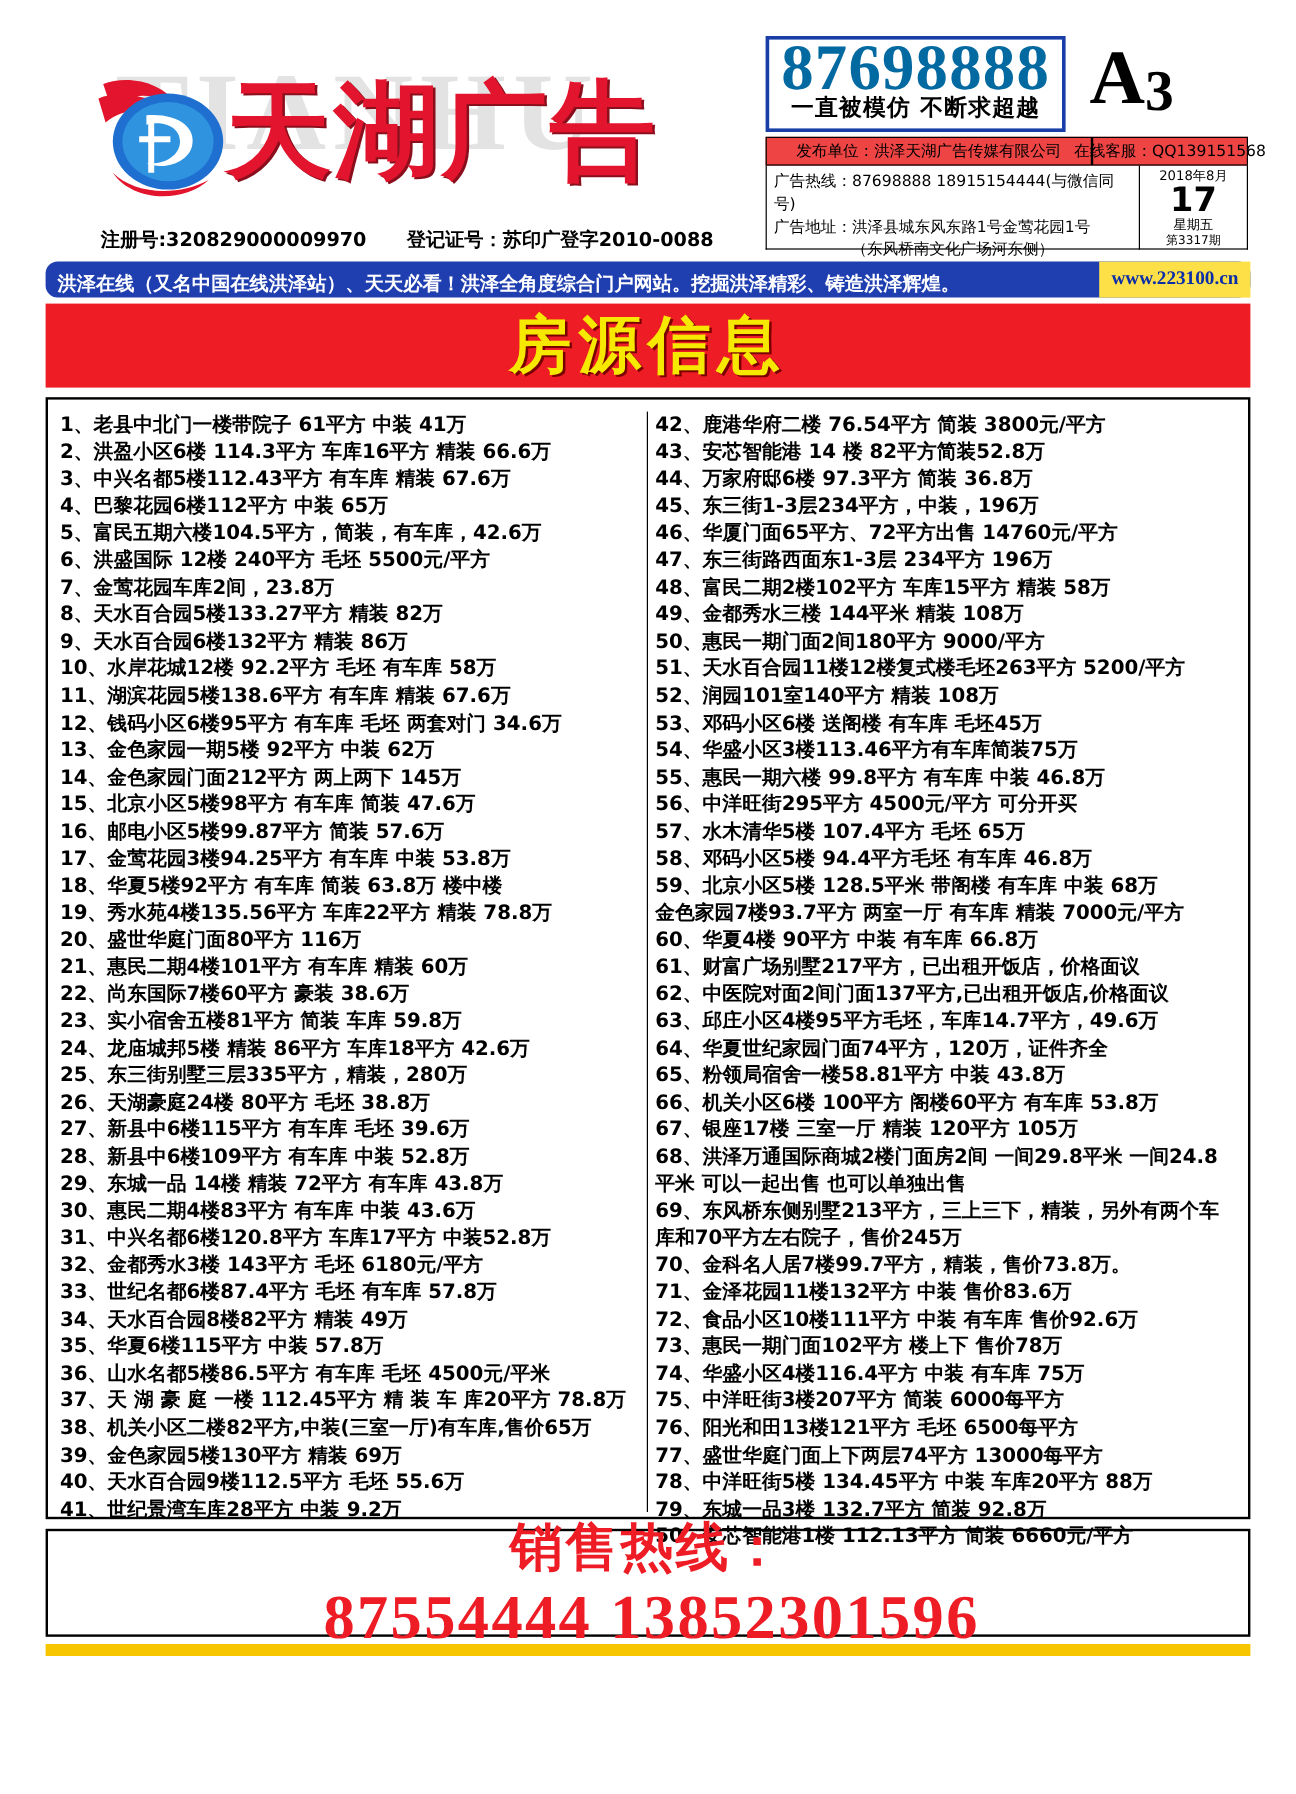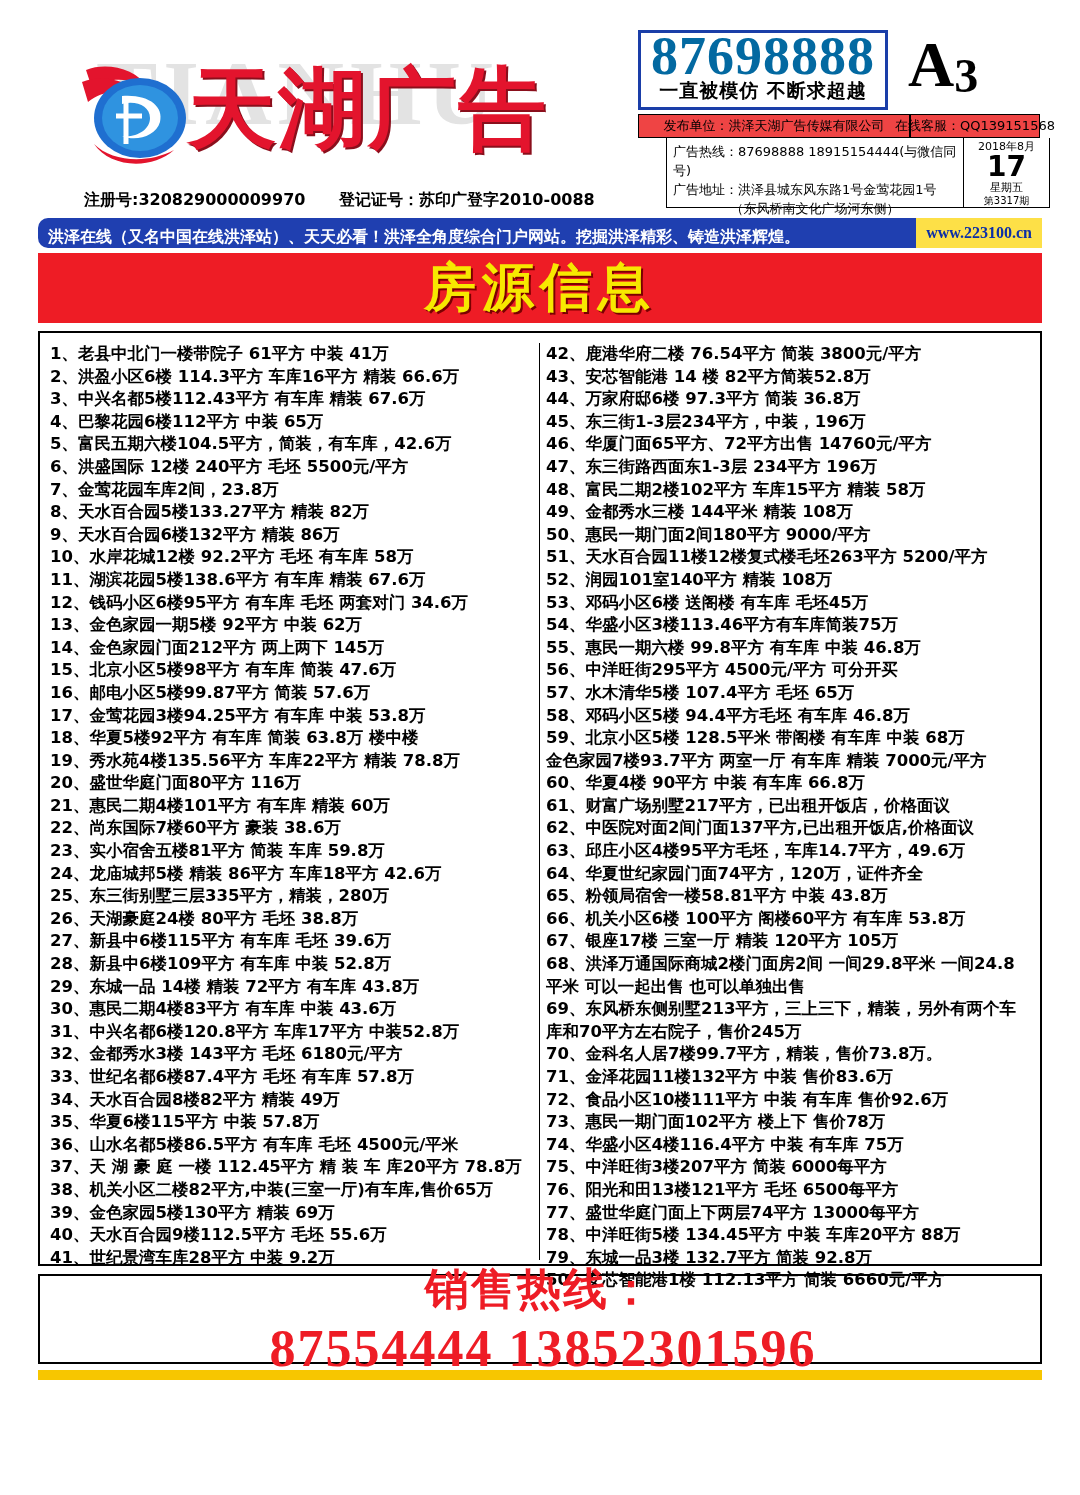--- a/index.html
+++ b/index.html
@@ -74,21 +74,21 @@
   }
   .pub-cell{
     border:1px solid #000;box-sizing:border-box;
     display:flex;align-items:center;justify-content:center;
     padding:0 4px;background:#ef4444;white-space:nowrap;
   }
   .pub-cell.a{width:272px;}
   .pub-cell.b{width:130px;}
 
   .info-block{
-    position:absolute;left:628px;top:116px;width:384px;height:70px;z-index:5;
+    position:absolute;left:600px;top:116px;width:442px;height:70px;z-index:5;
     display:flex;
   }
   .info-left{
     width:312px;border:1px solid #000;border-top:none;box-sizing:border-box;
     padding:4px 6px;font-size:13px;line-height:19px;
   }
   .info-left .c{text-align:center;}
   .date-box{
     width:90px;border:1px solid #000;border-top:none;border-left:none;
     box-sizing:border-box;text-align:center;font-size:11px;line-height:13px;

